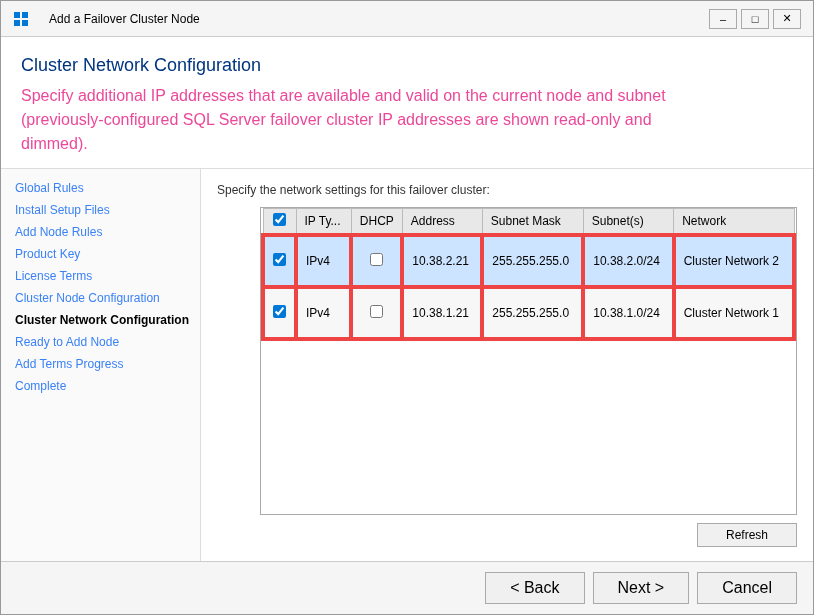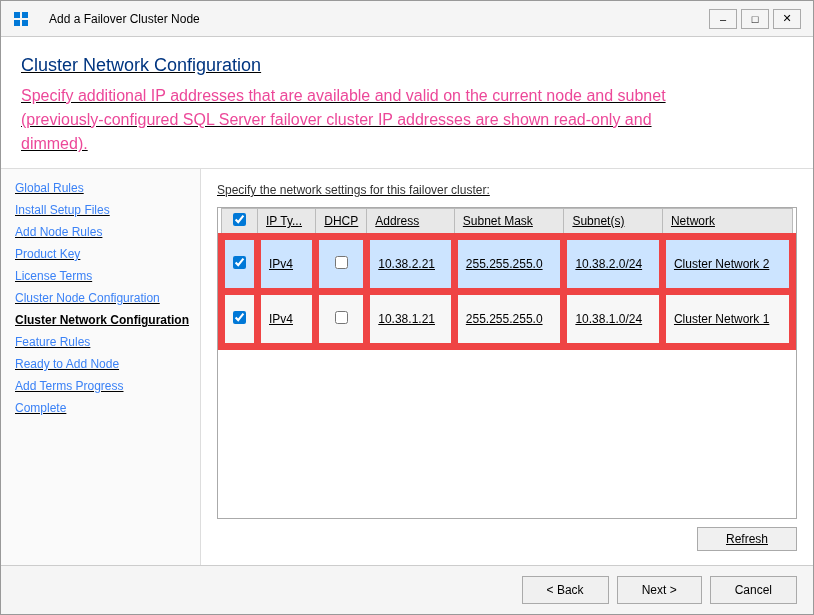--- a/index.html
+++ b/index.html
@@ -58,21 +58,20 @@
       display: flex;
       align-items: center;
       justify-content: center;
     }
 
     .content-area {
       display: flex;
       flex-direction: column;
       flex: 1;
       overflow: hidden;
-      text-decoration: underline;
     }
 
     .header-section {
       padding: 18px 20px 12px 20px;
       border-bottom: 1px solid #ddd;
     }
     .header-title {
       font-size: 18px;
       font-weight: 400;
       color: #003580;
@@ -124,20 +123,21 @@
     .panel-desc {
       font-size: 12px;
       color: #333;
       margin-bottom: 10px;
     }
 
     .network-table-wrapper {
       border: 1px solid #aaa;
       overflow: auto;
       flex: 1;
+      margin-left: 43px;
     }
     table {
       width: 100%;
       border-collapse: collapse;
       font-size: 12px;
     }
     thead tr {
       background: #e8e8e8;
     }
     thead th {
@@ -150,21 +150,21 @@
     tbody tr {
       background: #fff;
     }
     tbody tr:nth-child(even) {
       background: #f7f7f7;
     }
     tbody tr.selected {
       background: #cce4ff;
     }
     tbody td {
-      border: 7px solid #ef4444;
+      border: 4px solid #ef4444;
       padding: 16px 8px;
       white-space: nowrap;
     }
     .cb-cell {
       text-align: center;
       width: 24px;
     }
     .cb-header {
       text-align: center;
       width: 24px;
@@ -192,21 +192,21 @@
     .footer {
       border-top: 1px solid #ccc;
       padding: 10px 16px;
       display: flex;
       justify-content: flex-end;
       gap: 8px;
       background: #f5f5f5;
     }
     .footer-btn {
       padding: 6px 24px;
-      font-size: 12px;
+      font-size: 16px;
       background: #f0f0f0;
       border: 1px solid #aaa;
       cursor: pointer;
       min-width: 80px;
     }
     .footer-btn.primary {
       background: #f0f0f0;
     }
   </style>
 </head>
@@ -241,21 +241,20 @@
     <div class="main-area">
 
       <div class="sidebar">
         <div class="sidebar-item">Global Rules</div>
         <div class="sidebar-item">Install Setup Files</div>
         <div class="sidebar-item">Add Node Rules</div>
         <div class="sidebar-item">Product Key</div>
         <div class="sidebar-item">License Terms</div>
         <div class="sidebar-item">Cluster Node Configuration</div>
         <div class="sidebar-item active bold">Cluster Network Configuration</div>
-        <div class="sidebar-item">Feature Rules</div>
         <div class="sidebar-item">Ready to Add Node</div>
         <div class="sidebar-item">Add Terms Progress</div>
         <div class="sidebar-item">Complete</div>
       </div>
 
       <div class="right-panel">
         <div class="panel-desc">Specify the network settings for this failover cluster:</div>
 
         <div class="network-table-wrapper">
           <table>

